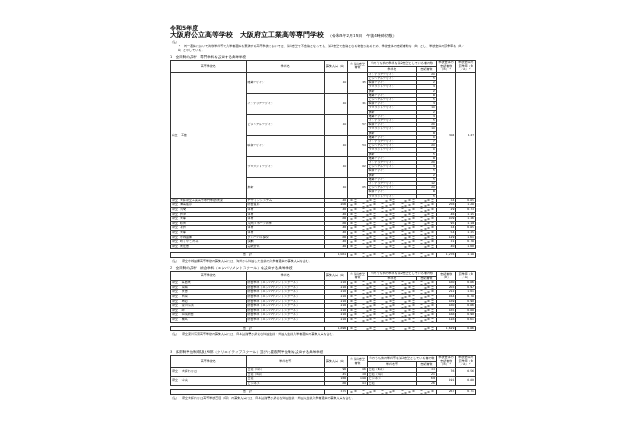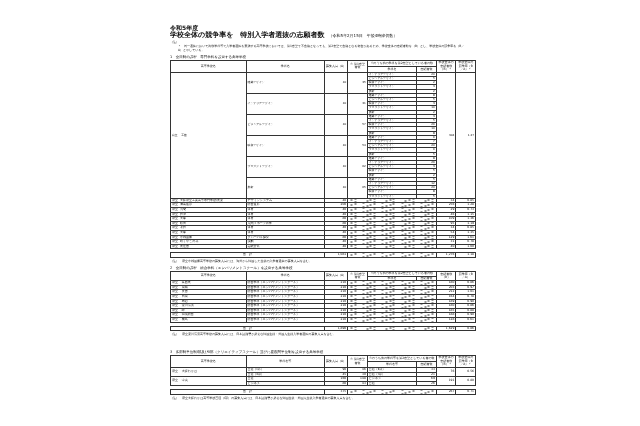--- a/index.html
+++ b/index.html
@@ -21,21 +21,21 @@
   .hatch { background:repeating-linear-gradient(165deg,#fff 0 2px,#333 2px 2.5px,#fff 2.5px 5px); }
   .foot { font-size:3px; line-height:4px; margin-top:1px; }
   .gap { height:3px; }
 </style>
 </head>
 <body>
 
 <div class="page">
   <div class="t1">令和5年度</div>
   <div class="t2">
-    <span>学校全体の競争率を　特別入学者選抜の志願者数</span><span class="sub">（令和5年2月15日　午後4時締切数）</span>
+    <span>大阪府公立高等学校　大阪府立工業高等専門学校</span><span class="sub">（令和5年2月15日　午後4時締切数）</span>
   </div>
   <div class="note">（注）</div>
   <div class="note" style="padding-left:8px;width:290px;">＊　同一選抜において複数学科等で入学者選抜を実施する高等学校においては、第1志望で不合格となっても、第2志望で合格となる場合があるため、学校全体の志願者数を（B）とし、学校全体の競争率を（B／A）と示している。</div>
 
   <div class="sec">1　全日制の課程　専門学科を設置する高等学校</div>
   <table id="t1">
     <colgroup>
         <col style="width:58px">
         <col style="width:60px">
         <col style="width:18px">

